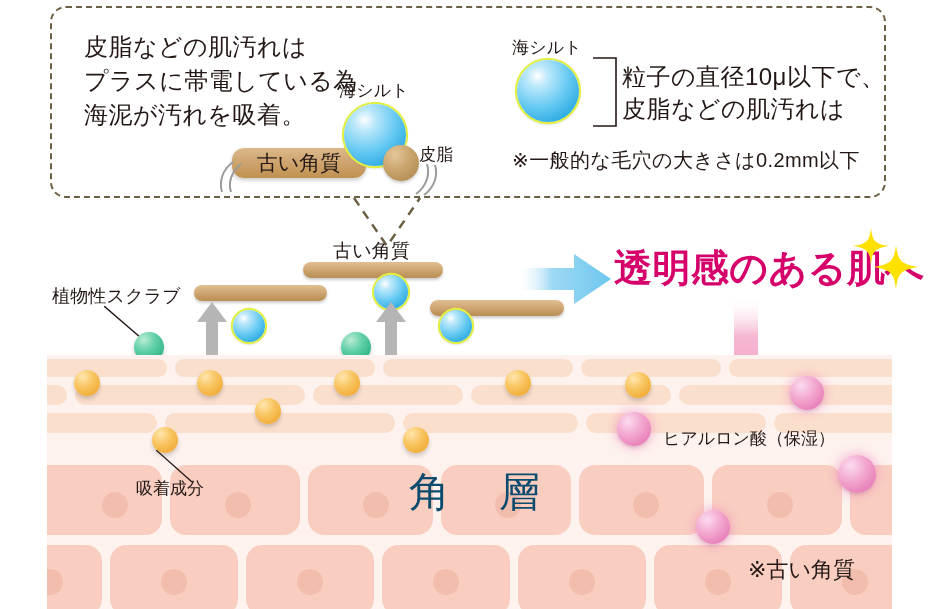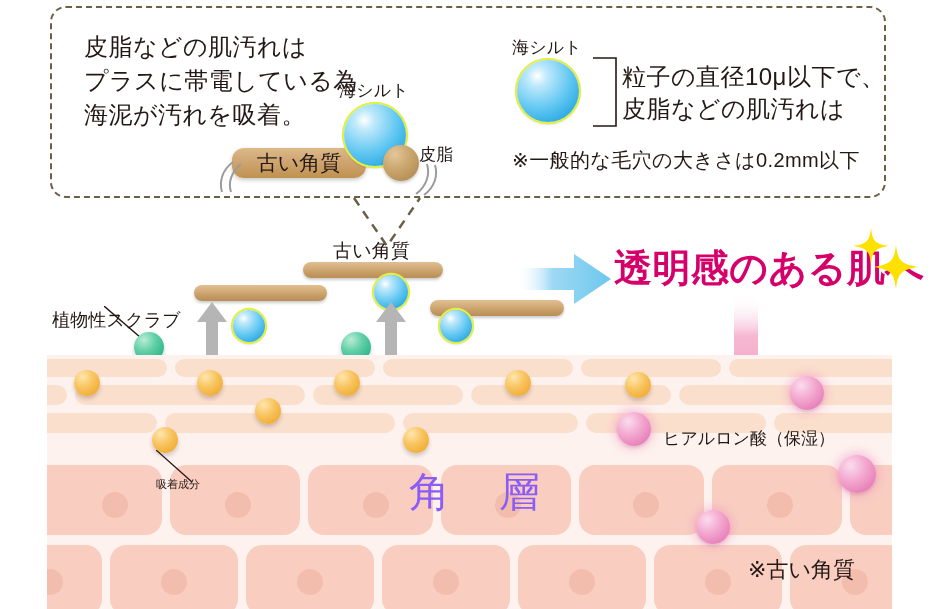--- a/index.html
+++ b/index.html
@@ -72,21 +72,21 @@
   #skin{left:47px;top:355px;width:845px;height:254px;overflow:hidden;background:#fdf2ee;}
   .row{position:absolute;left:0;width:845px;}
   .brick{
     position:absolute;border-radius:11px;background:#fbdfcd;
   }
   .cell{
     position:absolute;border-radius:16px;background:#f9cec1;
   }
   .nuc{position:absolute;border-radius:50%;background:#f2bdad;}
 
-  #kakuso{left:409px;top:465px;font-size:41px;color:#8b5cf6;letter-spacing:.46em;}
+  #kakuso{left:409px;top:465px;font-size:41px;color:#0c4a6e;letter-spacing:.46em;}
 
   
   #pink-head{
     left:614px;top:243px;font-size:38px;font-weight:bold;color:#d6006b;
     letter-spacing:.01em;white-space:nowrap;
   }
 </style>
 </head>
 <body>
 
@@ -141,21 +141,21 @@
 <div class="abs sphere silt" style="left:440px;top:310px;width:32px;height:32px;"></div>
 <div class="abs sphere silt" style="left:233px;top:310px;width:32px;height:32px;"></div>
 
 <svg class="abs uparrow" style="left:197px;top:302px;" viewBox="0 0 30 60">
   <path d="M15 0 L30 20 H21 V60 H9 V20 H0 Z" fill="#b5b5b5"></path>
 </svg>
 <svg class="abs uparrow" style="left:376px;top:302px;" viewBox="0 0 30 60">
   <path d="M15 0 L30 20 H21 V60 H9 V20 H0 Z" fill="#b5b5b5"></path>
 </svg>
 
-<div class="abs lbl" style="left:52px;top:284px;font-size:18px;margin-top:24px;">植物性スクラブ</div>
+<div class="abs lbl" style="left:52px;top:284px;font-size:18px;">植物性スクラブ</div>
 <svg class="abs" style="left:104px;top:306px;" width="50" height="42" viewBox="0 0 50 42">
   <line x1="0" y1="0" x2="44" y2="38" stroke="#231815" stroke-width="1.4"></line>
 </svg>
 <div class="abs sphere scrub" style="left:134px;top:332px;width:30px;height:30px;"></div>
 <div class="abs sphere scrub" style="left:341px;top:332px;width:30px;height:30px;"></div>
 
 <svg class="abs" style="left:516px;top:253px;" width="96" height="52" viewBox="0 0 96 52">
   <defs>
     <linearGradient id="blueFade" x1="0" y1="0" x2="1" y2="0">
       <stop offset="0" stop-color="#ffffff" stop-opacity="0"></stop>
@@ -250,21 +250,21 @@
 <div class="abs sphere adsorb" style="left:334px;top:370px;width:26px;height:26px;"></div>
 <div class="abs sphere adsorb" style="left:505px;top:370px;width:26px;height:26px;"></div>
 <div class="abs sphere adsorb" style="left:255px;top:398px;width:26px;height:26px;"></div>
 <div class="abs sphere adsorb" style="left:152px;top:427px;width:26px;height:26px;"></div>
 <div class="abs sphere adsorb" style="left:403px;top:427px;width:26px;height:26px;"></div>
 <div class="abs sphere adsorb" style="left:625px;top:372px;width:26px;height:26px;"></div>
 
 <svg class="abs" style="left:156px;top:450px;" width="42" height="38" viewBox="0 0 42 38">
   <line x1="0" y1="0" x2="36" y2="32" stroke="#231815" stroke-width="1.3"></line>
 </svg>
-<div class="abs lbl-sm" style="left:156px;top:477px;font-size:11px;">吸着成分</div>
+<div class="abs lbl-sm" style="left:136px;top:477px;font-size:17px;">吸着成分</div>
 
 <div class="abs sphere hyal" style="left:617px;top:412px;width:34px;height:34px;"></div>
 <div class="abs sphere hyal" style="left:790px;top:376px;width:34px;height:34px;"></div>
 <div class="abs sphere hyal" style="left:838px;top:455px;width:38px;height:38px;"></div>
 <div class="abs sphere hyal" style="left:696px;top:510px;width:34px;height:34px;"></div>
 
 <div class="abs lbl-sm" style="left:663px;top:427px;font-size:17px;">ヒアルロン酸（保湿）</div>
 
 <div class="abs" style="left:748px;top:555px;font-size:22px;">※古い角質</div>
 

